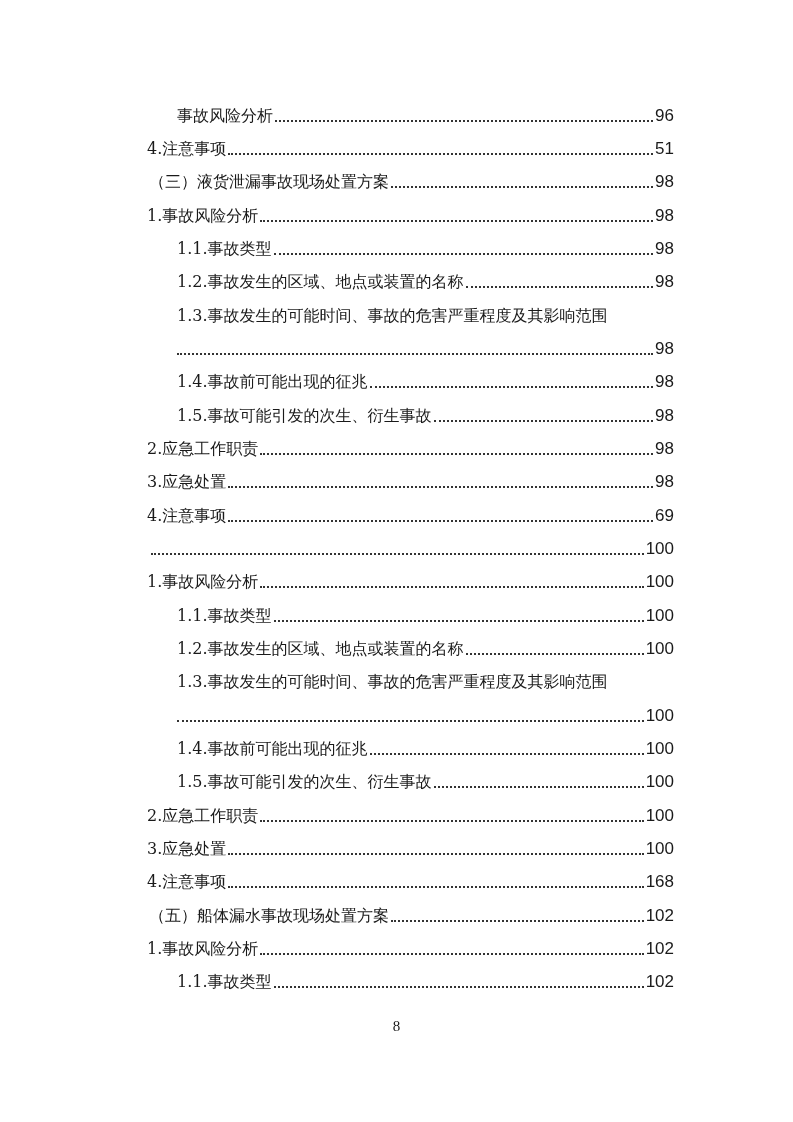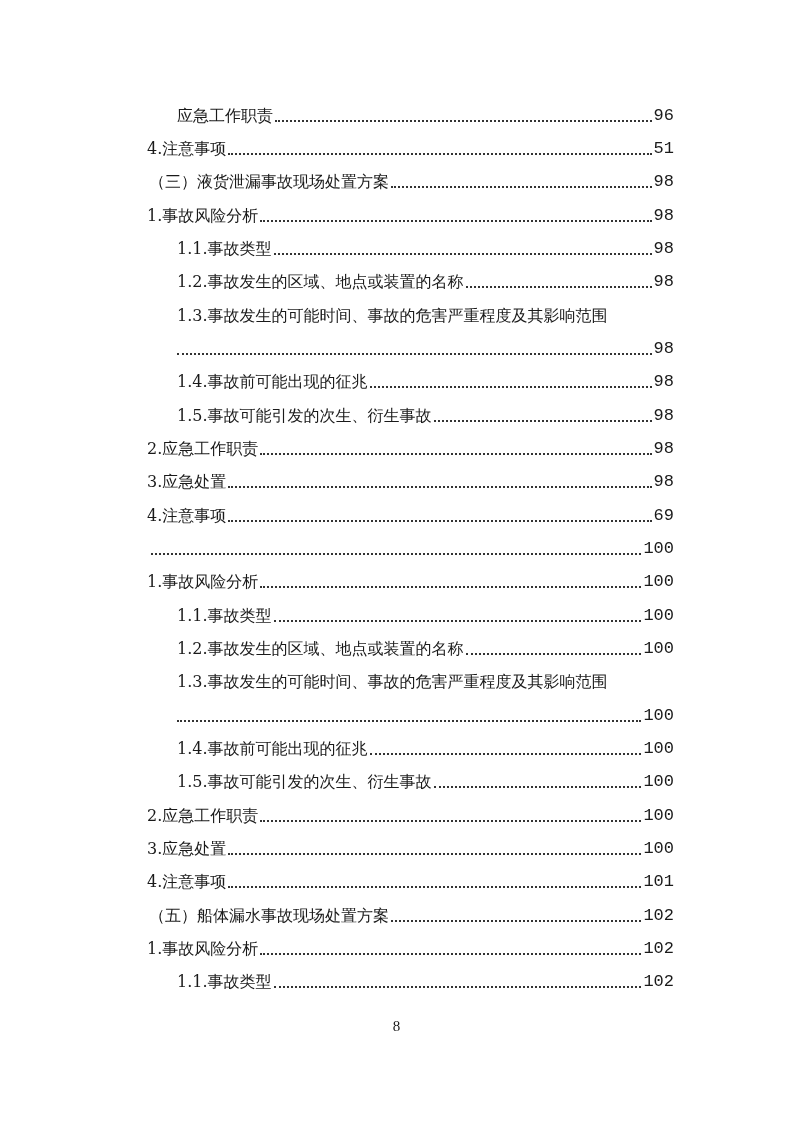--- a/index.html
+++ b/index.html
@@ -4,34 +4,34 @@
 <style>
   html, body { margin: 0; padding: 0; background: #ffffff; }
   body { width: 793px; height: 1122px; position: relative; overflow: hidden;
          font-family: "DejaVu Serif", "Liberation Serif", serif; color: #1a1a1a; }
   .toc { position: absolute; left: 147px; top: 100px; width: 527px; }
   .row { position: absolute; left: 0; width: 527px; height: 26px; display: flex; align-items: flex-end;
          font-size: 16px; line-height: 20px; white-space: nowrap; }
   .row .label { flex: 0 0 auto; }
   .row .leader { flex: 1 1 auto; overflow: hidden; margin: 0 2px 4px 2px; height: 14px;
                  border-bottom: 2px dotted #333; }
-  .row .page { flex: 0 0 auto; font-family: Liberation Mono, monospace; font-size: 17px; margin-top: 16px; }
+  .row .page { flex: 0 0 auto; font-family: Liberation Sans, sans-serif; font-size: 17px; margin-top: 16px; }
   .lvl1 { padding-left: 0; text-align: center; }
   .lvl2 { padding-left: 30px; box-sizing: border-box; }
   .sec  { padding-left: 2px; box-sizing: border-box; }
   .footer { position: absolute; top: 1018px; left: 0; width: 793px; text-align: center;
             font-family: "Liberation Serif", serif; font-size: 15px; }
 </style>
 </head>
 <body>
 
 <div class="toc">
 
   <div class="row lvl2" style="top:0px">
-    <span class="label">应急工作职责</span>
+    <span class="label">事故风险分析</span>
     <span class="leader"></span>
     <span class="page">96</span>
   </div>
   <div class="row lvl1" style="top:33px">
     <span class="label">4.注意事项</span>
     <span class="leader"></span>
     <span class="page">51</span>
   </div>
   <div class="row sec" style="top:66px">
     <span class="label">（三）液货泄漏事故现场处置方案</span>
@@ -127,21 +127,21 @@
     <span class="page">100</span>
   </div>
   <div class="row lvl1" style="top:733px">
     <span class="label">3.应急处置</span>
     <span class="leader"></span>
     <span class="page">100</span>
   </div>
   <div class="row lvl1" style="top:766px">
     <span class="label">4.注意事项</span>
     <span class="leader"></span>
-    <span class="page">101</span>
+    <span class="page">168</span>
   </div>
   <div class="row sec" style="top:800px">
     <span class="label">（五）船体漏水事故现场处置方案</span>
     <span class="leader"></span>
     <span class="page">102</span>
   </div>
   <div class="row lvl1" style="top:833px">
     <span class="label">1.事故风险分析</span>
     <span class="leader"></span>
     <span class="page">102</span>

